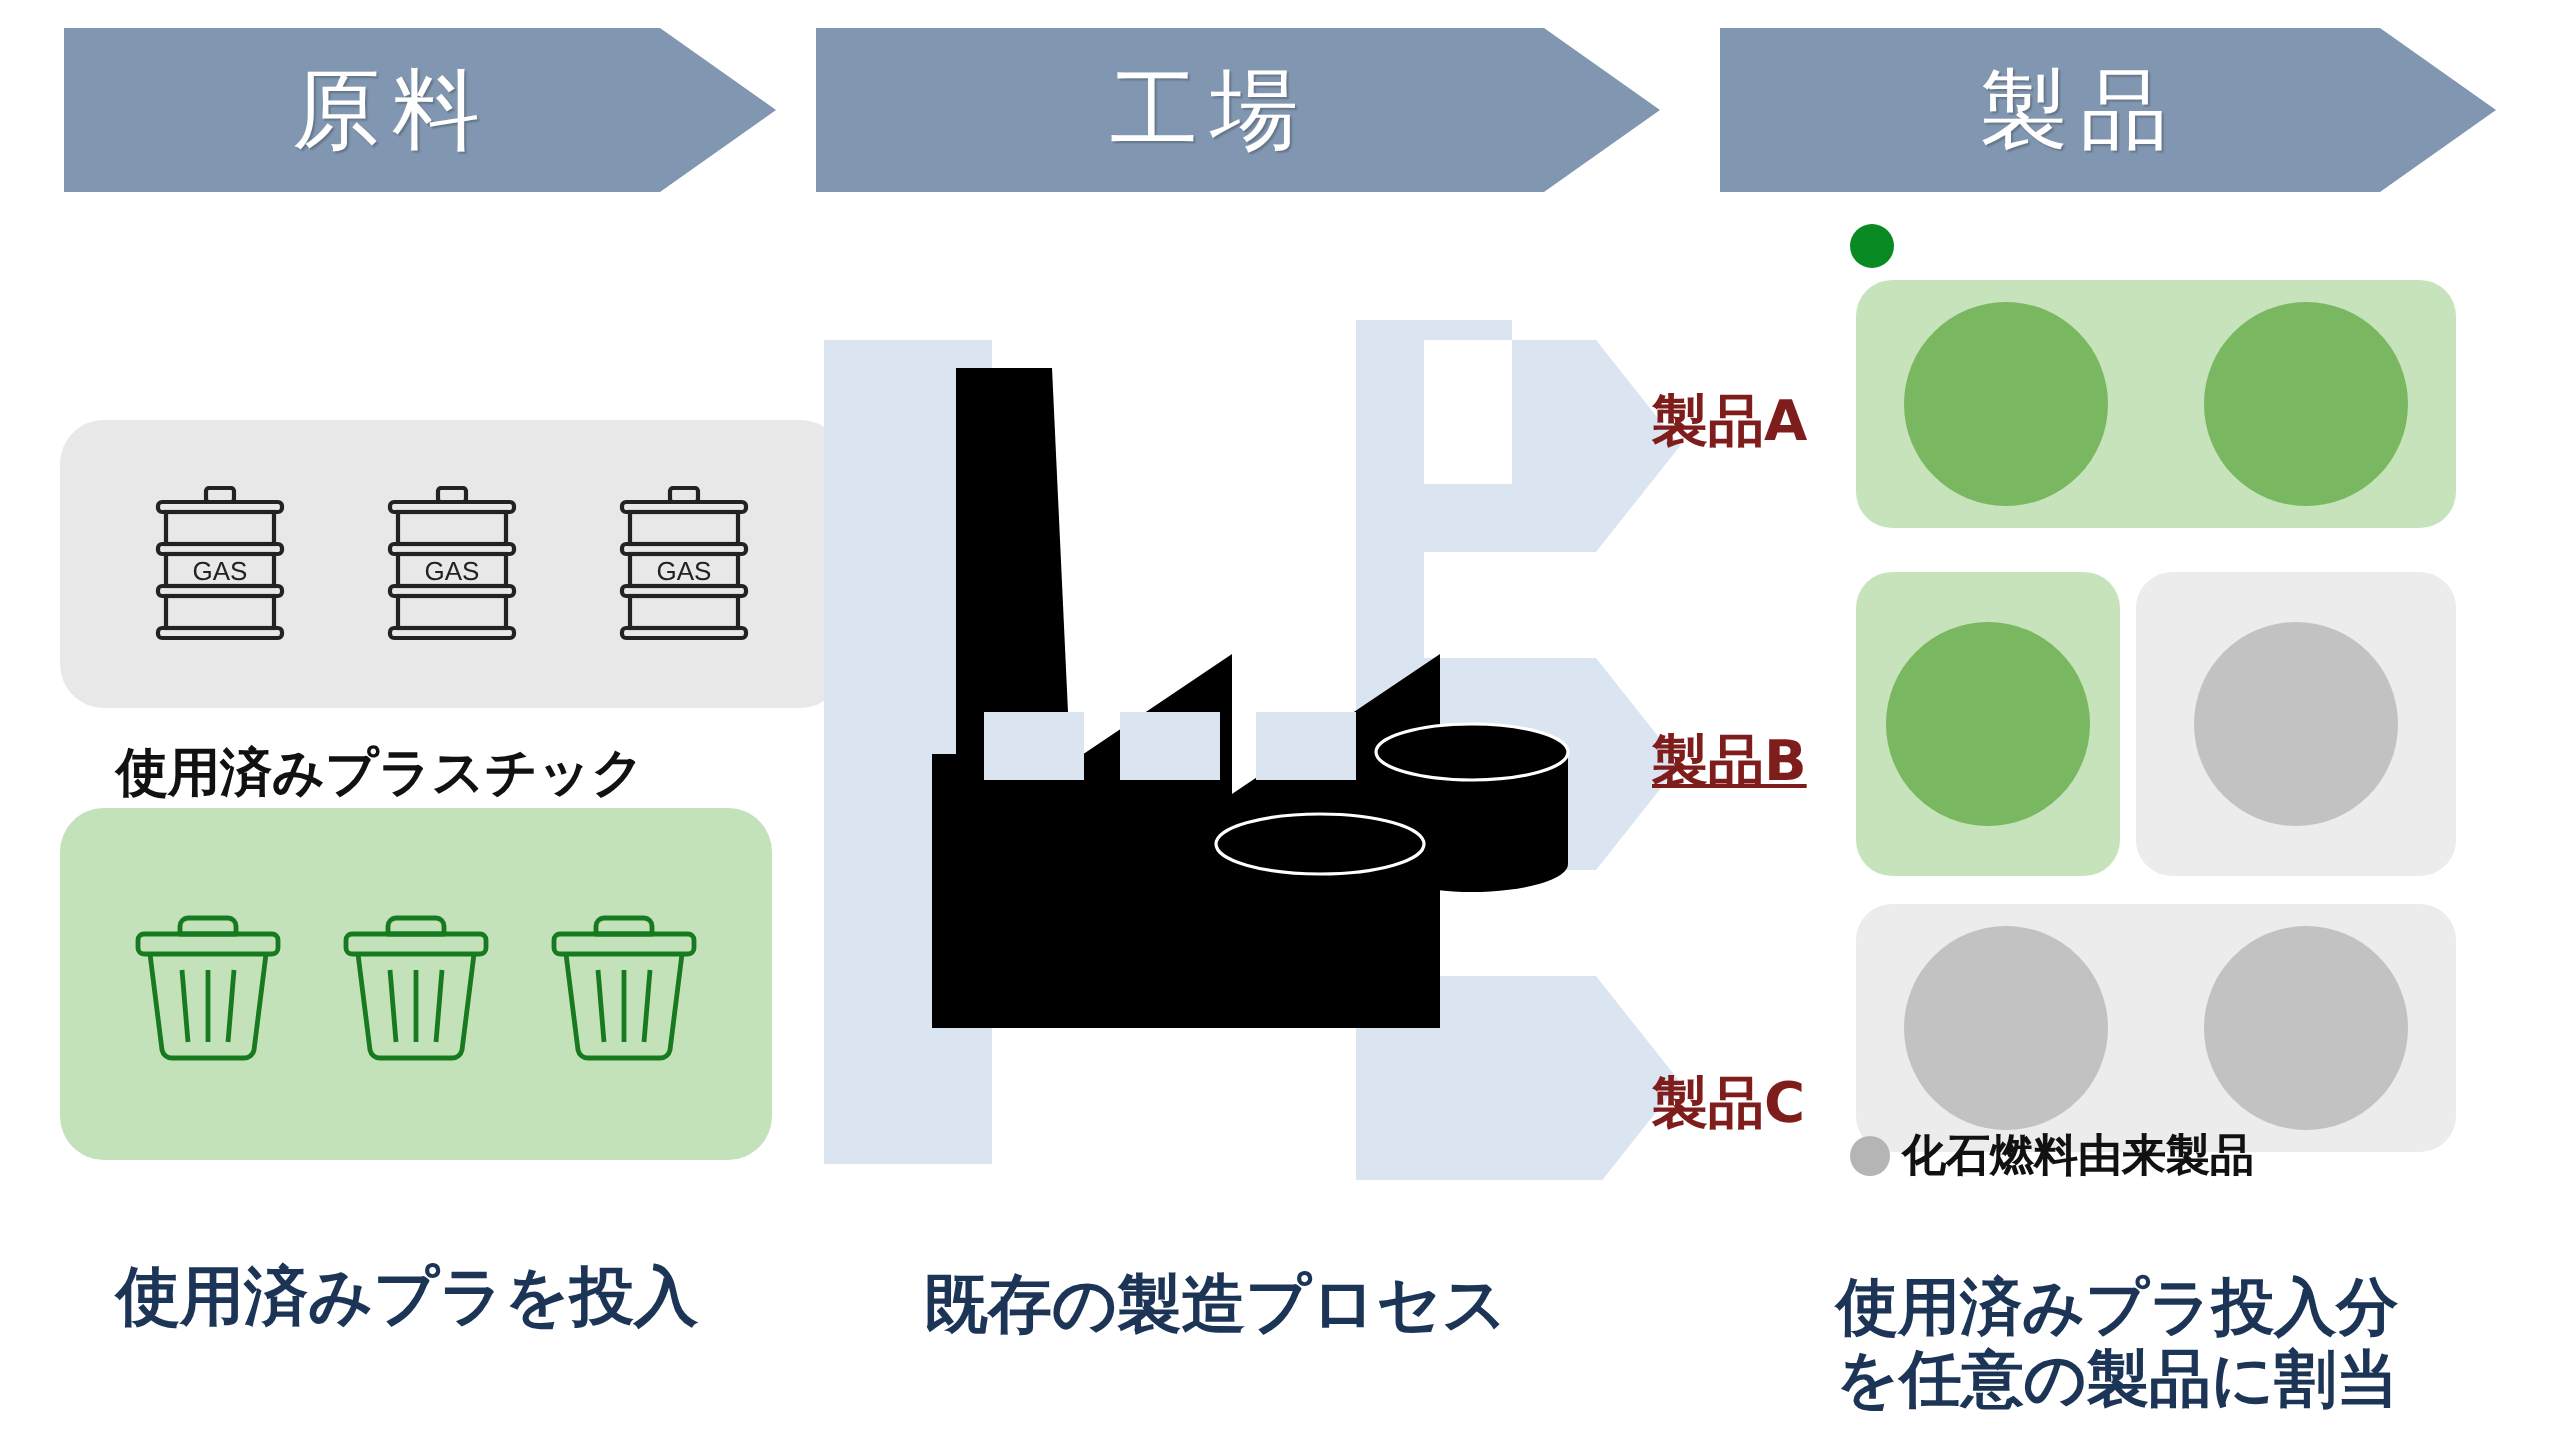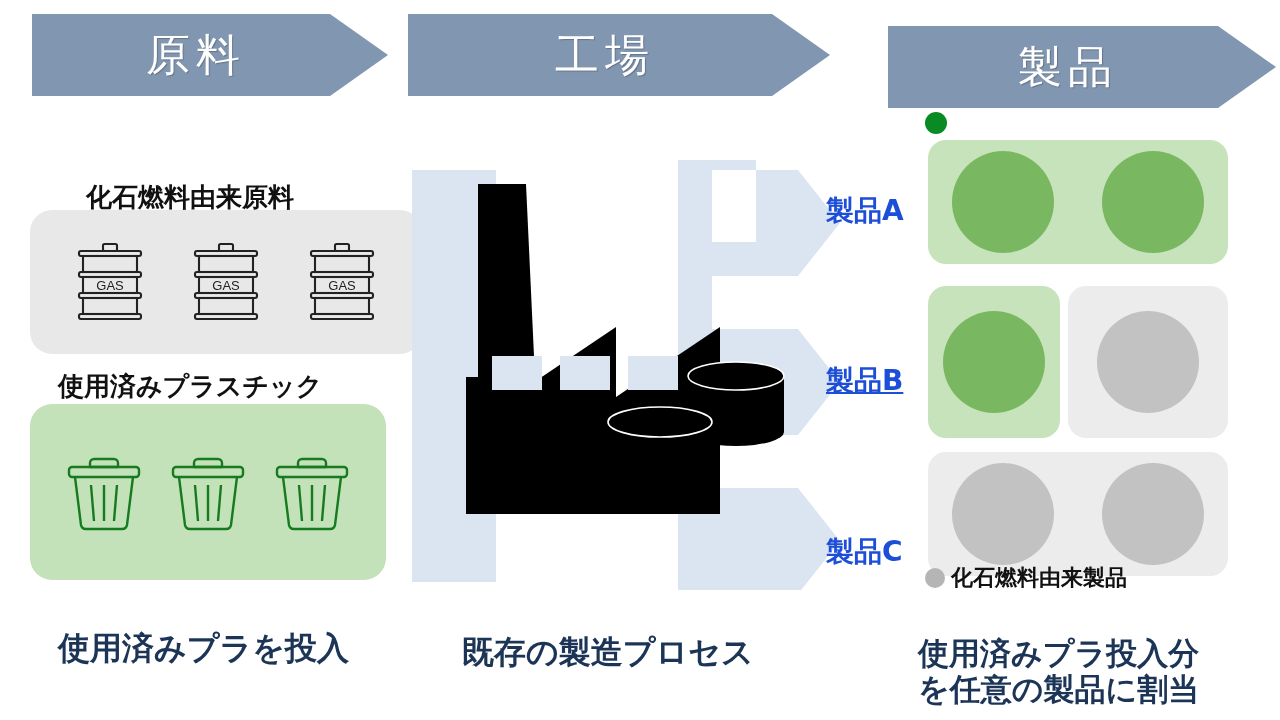--- a/index.html
+++ b/index.html
@@ -22,22 +22,22 @@
     font-family:"DejaVu Sans","Liberation Sans",sans-serif;
     font-weight:400;
     text-shadow:1px 1px 1px rgba(0,0,0,.22);
     transform:translateX(-14px);
     white-space:nowrap;
   }
   #banner-raw{left:32px;top:14px;width:356px;
     clip-path:polygon(0 0, calc(100% - 58px) 0, 100% 50%, calc(100% - 58px) 100%, 0 100%);}
   #banner-factory{left:408px;top:14px;width:422px;
     clip-path:polygon(0 0, calc(100% - 58px) 0, 100% 50%, calc(100% - 58px) 100%, 0 100%);}
-  #banner-product{left:888px;top:14px;width:388px;
-    clip-path:polygon(0 0, calc(100% - 58px) 0, 100% 50%, calc(100% - 58px) 100%, 0 100%);margin-top:12px;}
+  #banner-product{left:860px;top:14px;width:388px;
+    clip-path:polygon(0 0, calc(100% - 58px) 0, 100% 50%, calc(100% - 58px) 100%, 0 100%);}
 
   
   .col-heading{
     position:absolute;font-size:26px;font-weight:700;color:#111;
     font-family:"DejaVu Sans","Liberation Sans",sans-serif;
     white-space:nowrap;
   }
   #heading-fossil{left:86px;top:180px;}
   #heading-usedplastic{left:58px;top:369px;}
 
@@ -58,21 +58,21 @@
     font-size:24px;font-weight:700;color:#111;white-space:nowrap;
     font-family:"DejaVu Sans","Liberation Sans",sans-serif;
   }
   #legend-green{left:925px;top:112px;}
   #legend-grey{left:925px;top:563px;font-size:22px;}
   .dot{border-radius:50%;display:inline-block;}
   .dot.green{width:22px;height:22px;background:#0a8a22;}
   .dot.grey{width:20px;height:20px;background:#b5b5b5;}
 
   .prod-label{
-    position:absolute;font-size:28px;font-weight:700;color:#1d4ed8;
+    position:absolute;font-size:28px;font-weight:700;color:#7f1d1d;
     font-family:"DejaVu Sans","Liberation Sans",sans-serif;white-space:nowrap;
   }
   #label-a{left:826px;top:192px;}
   #label-b{left:826px;top:362px;text-decoration:underline;}
   #label-c{left:826px;top:533px;}
 
   .prodpanel{position:absolute;border-radius:18px;display:flex;align-items:center;justify-content:space-around;}
   .prodpanel.green{background:#c7e3bb;}
   .prodpanel.grey{background:#ececec;}
   .circ{border-radius:50%;}
@@ -106,21 +106,20 @@
   <div class="banner" id="banner-raw">
     <span class="btxt">原料</span>
   </div>
   <div class="banner" id="banner-factory">
     <span class="btxt">工場</span>
   </div>
   <div class="banner" id="banner-product">
     <span class="btxt">製品</span>
   </div>
 
-  <div class="col-heading" id="heading-fossil">化石燃料由来原料</div>
 
   <div class="panel" id="panel-fossil">
     <div class="icon-row">
       <svg class="drum" viewBox="0 0 74 84">
         <g fill="none" stroke="#222" stroke-width="2.1">
           <rect x="30" y="4" width="14" height="7" rx="1.5"></rect>
           <rect x="6" y="11" width="62" height="5" rx="2"></rect>
           <rect x="10" y="16" width="54" height="16"></rect>
           <rect x="6" y="32" width="62" height="5" rx="2"></rect>
           <rect x="10" y="37" width="54" height="16"></rect>

